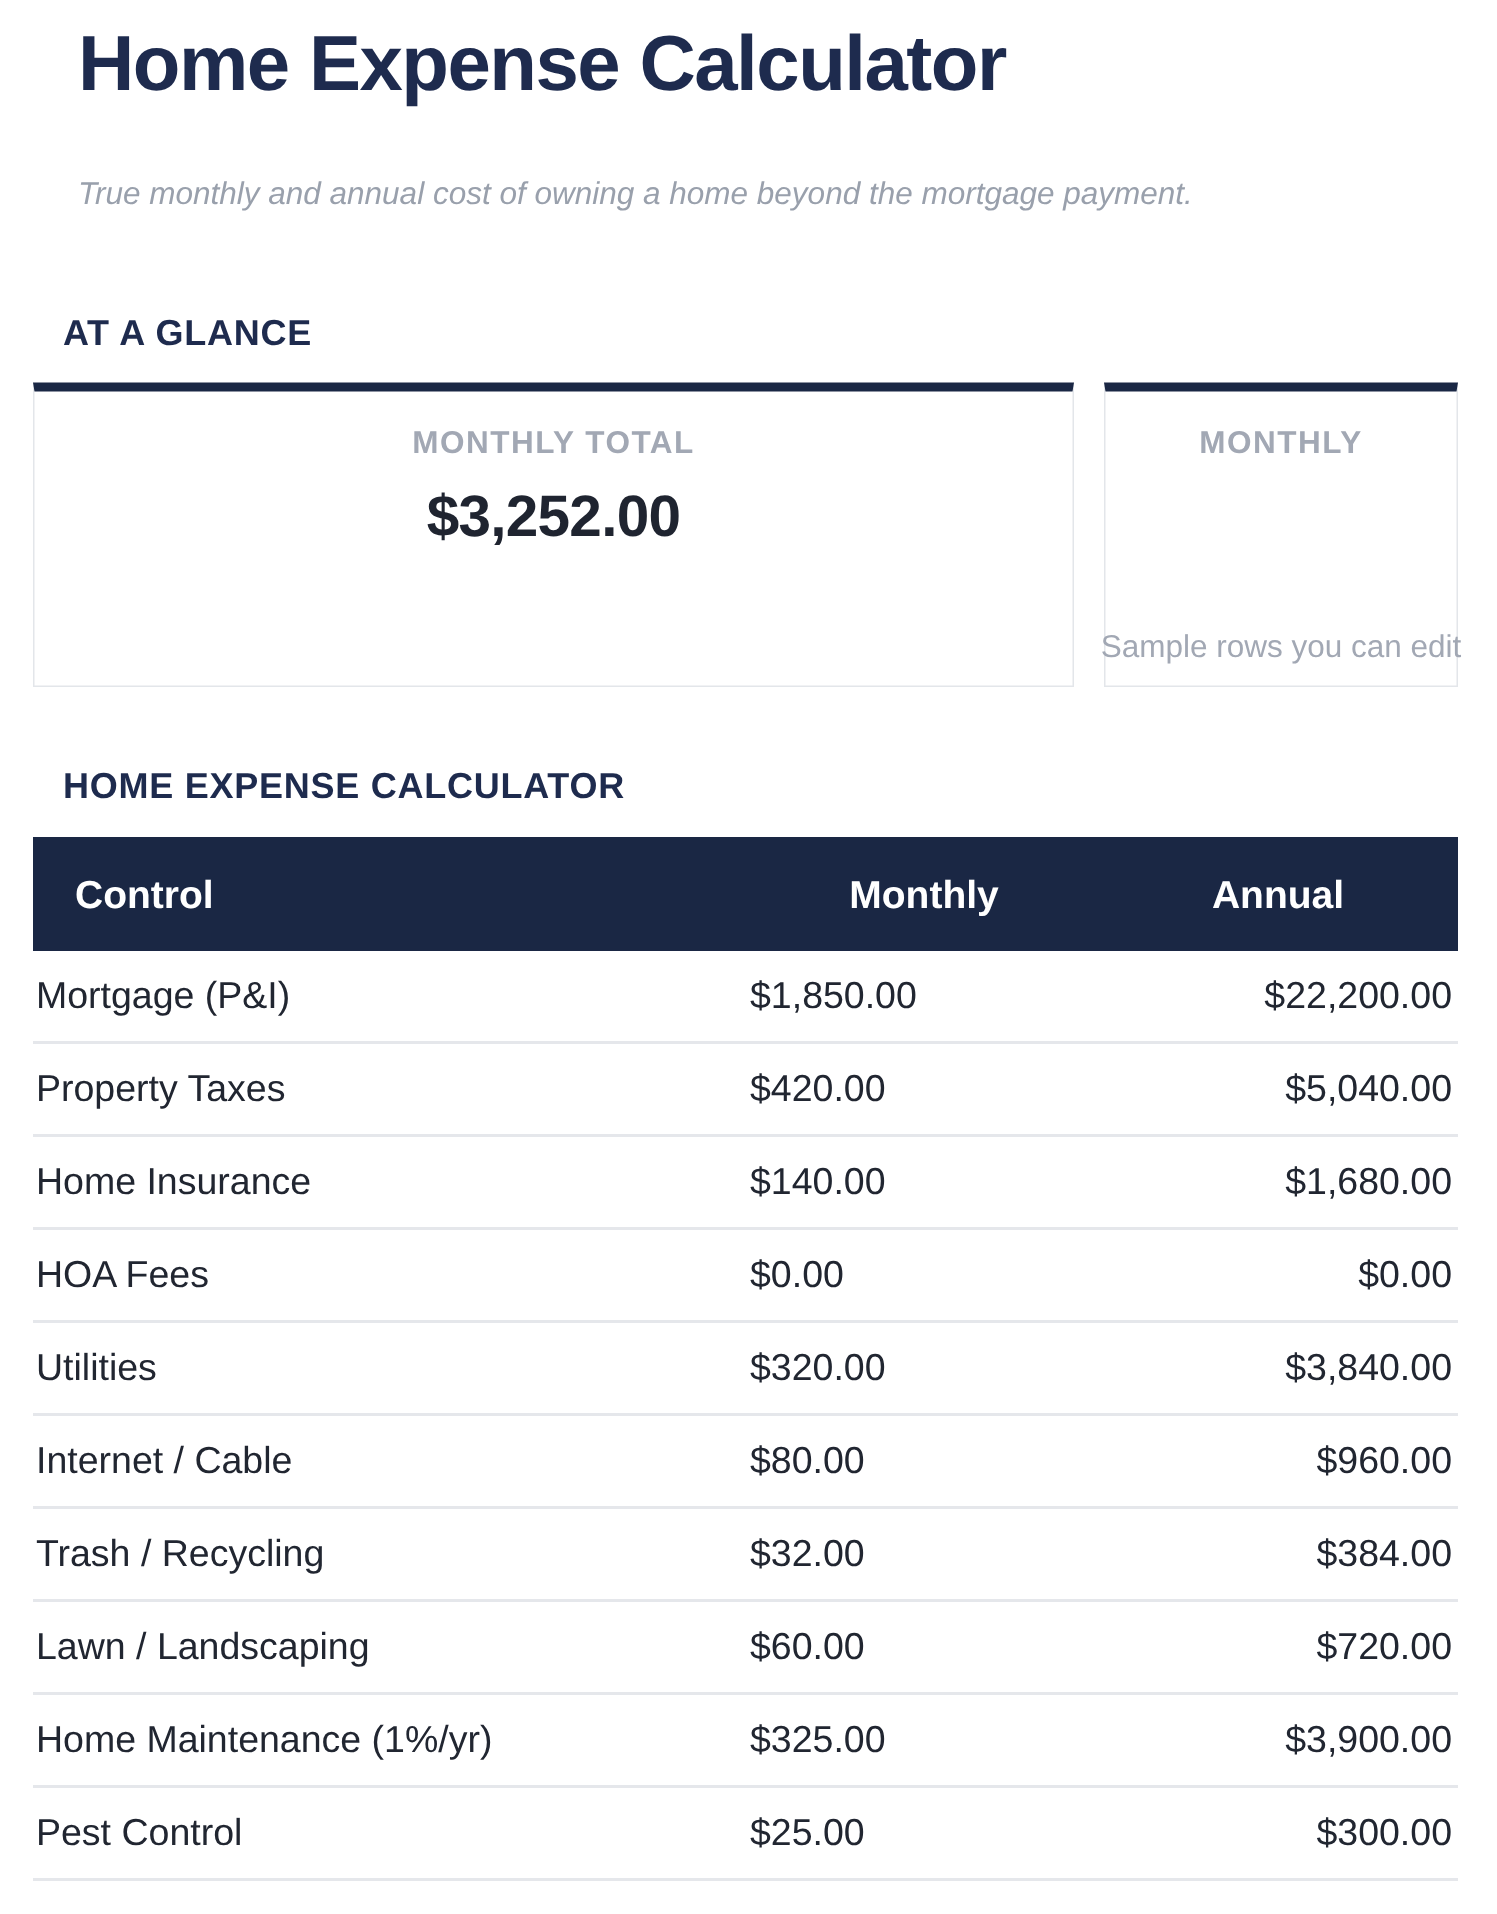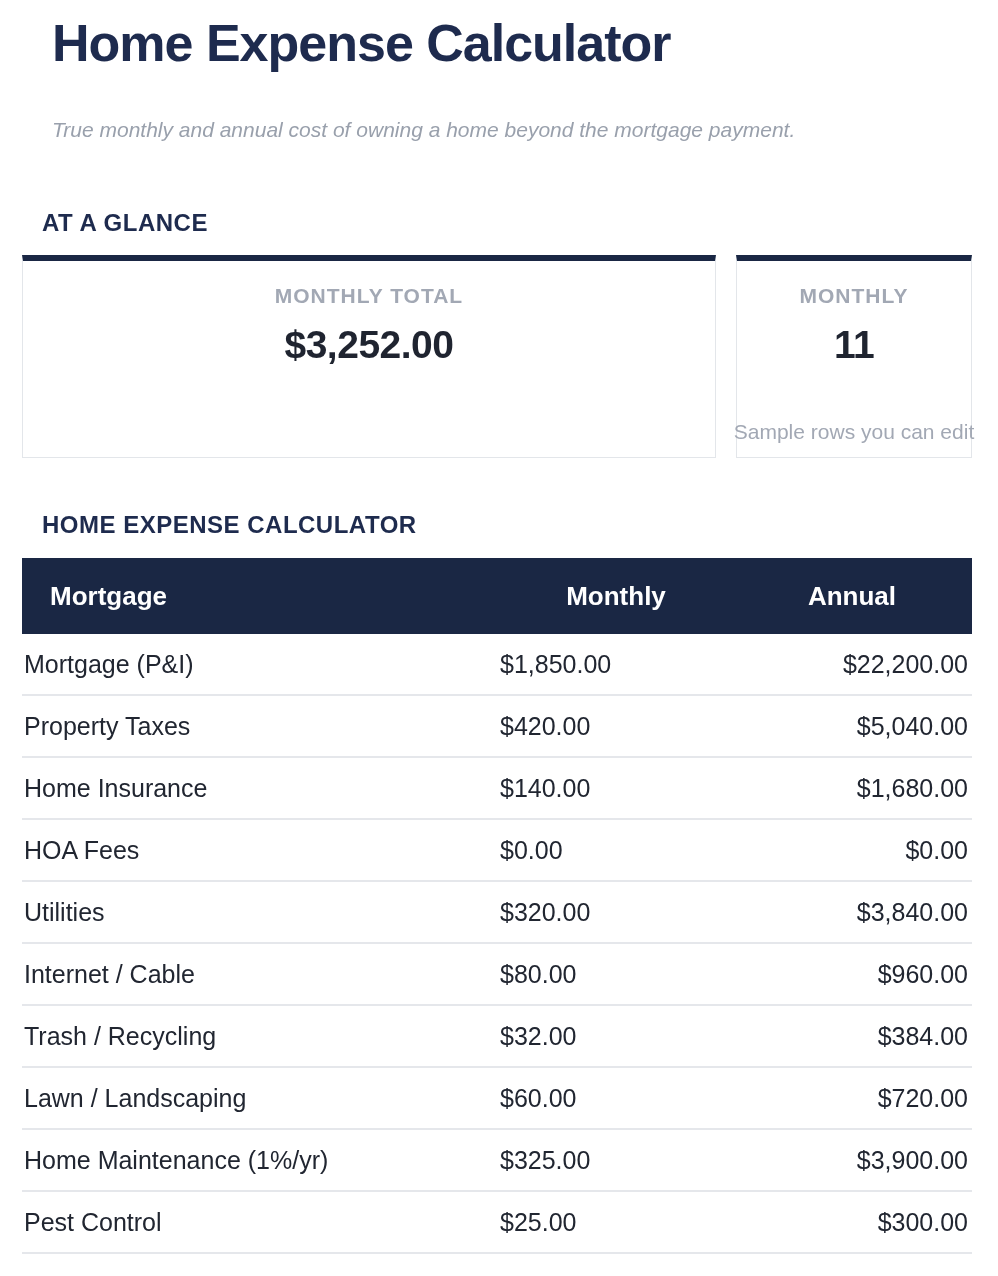--- a/index.html
+++ b/index.html
@@ -133,38 +133,37 @@
 <h2 class="section-heading glance-heading">AT A GLANCE</h2>
 
 <div class="content">
   <div class="glance-cards">
     <div class="card card-monthly">
       <div class="card-label">MONTHLY TOTAL</div>
       <div class="card-value">$3,252.00</div>
     </div>
     <div class="card card-entries">
       <div class="card-label">MONTHLY</div>
-      <div class="card-value">11</div>
       <div class="card-note">Sample rows you can edit</div>
     </div>
   </div>
 </div>
 
 <h2 class="section-heading table-heading">HOME EXPENSE CALCULATOR</h2>
 
 <div class="content">
   <table class="expense-table">
     <colgroup>
       <col class="col-expense">
       <col class="col-monthly">
       <col class="col-annual">
     </colgroup>
     <thead>
       <tr>
-        <th class="h-expense">Mortgage</th>
+        <th class="h-expense">Control</th>
         <th class="h-monthly">Monthly</th>
         <th class="h-annual">Annual</th>
       </tr>
     </thead>
     <tbody>
         <tr>
     <td class="c-exp">Mortgage (P&amp;I)</td>
     <td class="c-mon">$1,850.00</td>
     <td class="c-ann">$22,200.00</td>
   </tr>

